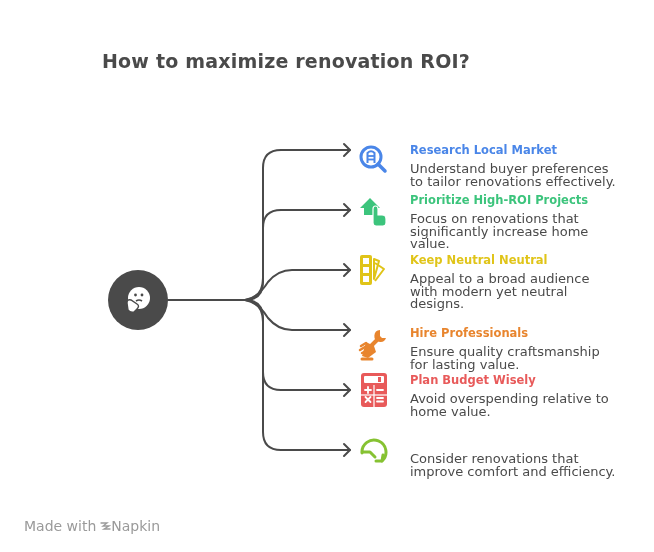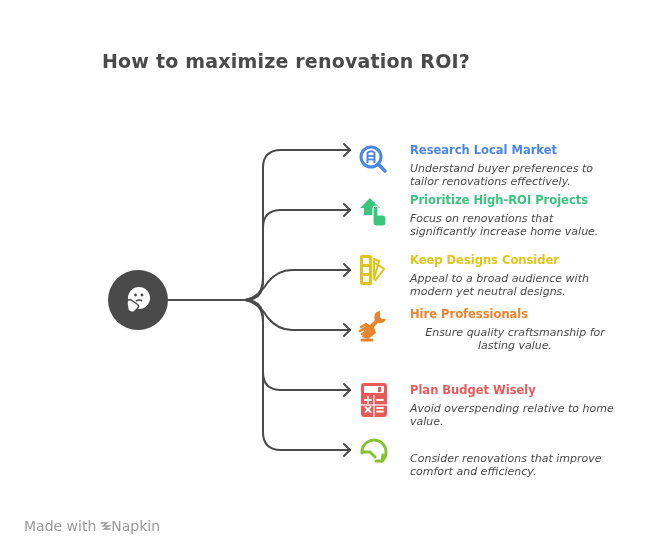--- a/index.html
+++ b/index.html
@@ -4,21 +4,21 @@
 <style>
   html, body { margin: 0; padding: 0; background: #ffffff; }
   body { width: 654px; height: 552px; position: relative; overflow: hidden; font-family: "DejaVu Sans", sans-serif; }
   .title { position: absolute; left: 0; width: 572px; top: 50px; text-align: center; font-family: "DejaVu Sans", sans-serif; font-weight: bold; font-size: 19px; color: #4a4a4a; letter-spacing: 0.2px; }
   svg.connectors { position: absolute; left: 0; top: 0; }
   .hub { position: absolute; left: 108px; top: 270px; width: 60px; height: 60px; border-radius: 50%; background: #4a4a4a; }
   .hub svg { position: absolute; left: 15px; top: 15px; }
   .item { position: absolute; left: 358px; width: 270px; height: 60px; }
   .item .icon { position: absolute; left: 0; top: 0; width: 30px; height: 36px; }
   .item .label { position: absolute; left: 52px; top: 0; font-weight: bold; font-size: 11.5px; white-space: nowrap; }
-  .item .desc { position: absolute; left: 52px; top: 20px; width: 210px; font-size: 11px; line-height: 12.5px; color: #4a4a4a; font-style: italic; }
+  .item .desc { position: absolute; left: 52px; top: 20px; width: 210px; font-size: 13px; line-height: 12.5px; color: #4a4a4a; }
   .footer { position: absolute; left: 24px; top: 518px; font-size: 14px; color: #9a9a9a; display: flex; align-items: center; gap: 4px; }
   .footer .brand { display: inline-flex; align-items: center; gap: 0; }
 </style>
 </head>
 <body>
 
 <div class="title">How to maximize renovation ROI?</div>
 
 <svg class="connectors" width="654" height="552">
   <g fill="none" stroke="#4a4a4a" stroke-width="2" stroke-linecap="round" stroke-linejoin="round">
@@ -79,37 +79,37 @@
 
 <div class="item" style="top:253px;">
   <svg class="icon" viewBox="0 0 30 36">
     <rect x="2" y="2" width="12" height="30" rx="2" fill="#e0c418"></rect>
     <rect x="5" y="5" width="6" height="6" fill="#ffffff"></rect>
     <rect x="5" y="14" width="6" height="6" fill="#ffffff"></rect>
     <rect x="5" y="23" width="6" height="6" fill="#ffffff"></rect>
     <path d="M16 6 L21 8 L16 26 Z" fill="none" stroke="#e0c418" stroke-width="2" stroke-linejoin="round"></path>
     <path d="M17 10 L26 16 L17 28" fill="none" stroke="#e0c418" stroke-width="2" stroke-linejoin="round"></path>
   </svg>
-  <div class="label" style="color:#e0c418;">Keep Designs Consider</div>
+  <div class="label" style="color:#e0c418;">Keep Neutral Neutral</div>
   <div class="desc">Appeal to a broad audience with modern yet neutral designs.</div>
 </div>
 
-<div class="item" style="top:307px;text-align:center;">
+<div class="item" style="top:326px;">
   <svg class="icon" viewBox="0 0 30 36">
     <path d="M22 4 A6 6 0 1 0 28 12 L24 12 L22 10 Z" fill="#e8852e"></path>
     <line x1="20" y1="13" x2="13" y2="20" stroke="#e8852e" stroke-width="4" stroke-linecap="round"></line>
     <path d="M8 16 L16 20 L18 26 L10 32 L4 30 Z" fill="#e8852e"></path>
     <path d="M3 20 L8 17 M2 24 L7 21 M4 27 L8 25" stroke="#e8852e" stroke-width="2.5" stroke-linecap="round"></path>
     <line x1="4" y1="33" x2="14" y2="33" stroke="#e8852e" stroke-width="3" stroke-linecap="round"></line>
   </svg>
   <div class="label" style="color:#e8852e;">Hire Professionals</div>
   <div class="desc">Ensure quality craftsmanship for lasting value.</div>
 </div>
 
-<div class="item" style="top:383px;">
+<div class="item" style="top:373px;">
   <svg class="icon" viewBox="0 0 30 36">
     <rect x="3" y="0" width="26" height="34" rx="3" fill="#e85a5a"></rect>
     <rect x="6" y="3" width="20" height="7" rx="1" fill="#ffffff"></rect>
     <rect x="20" y="4" width="3" height="5" fill="#e85a5a"></rect>
     <g stroke="#ffffff" stroke-width="1.8" stroke-linecap="round">
       <line x1="7" y1="17" x2="13" y2="17"></line>
         <line x1="10" y1="14" x2="10" y2="20"></line>
       <line x1="19" y1="17" x2="25" y2="17"></line>
       <line x1="7.5" y1="24" x2="12.5" y2="29"></line>
         <line x1="12.5" y1="24" x2="7.5" y2="29"></line>

